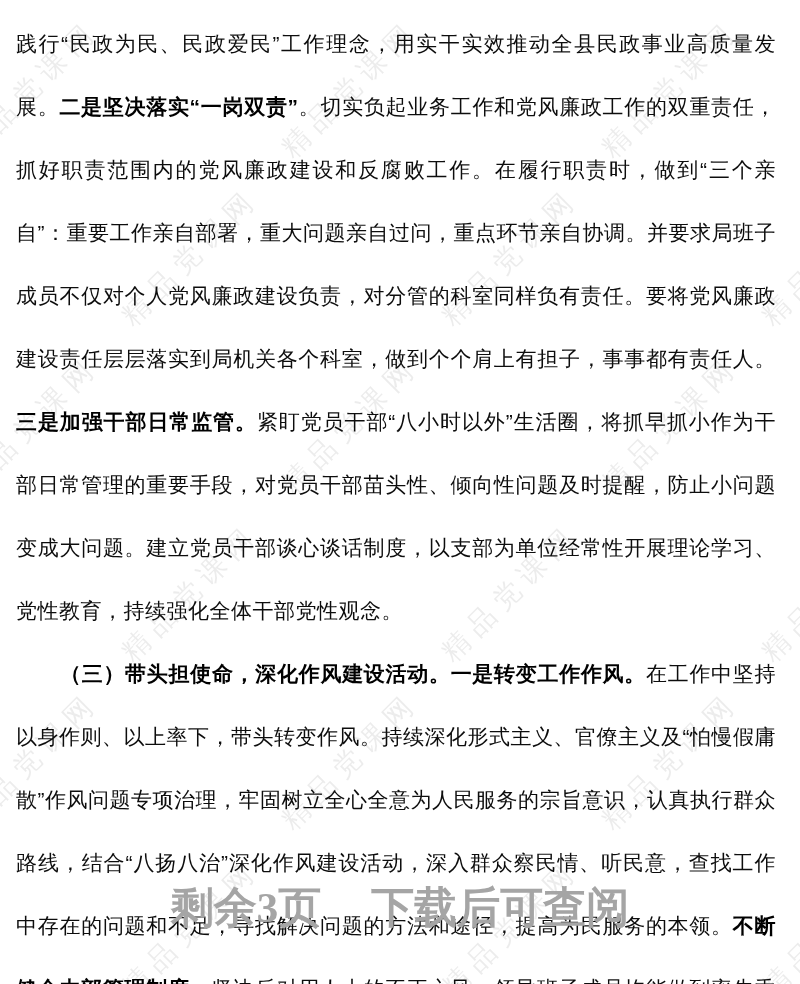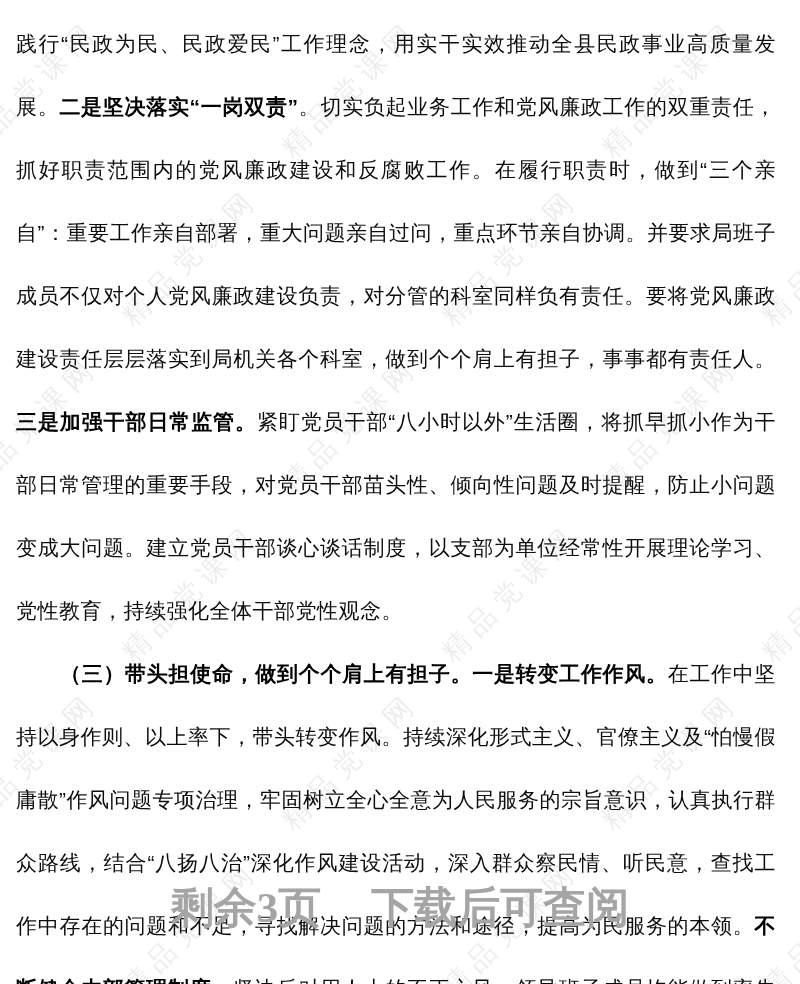--- a/index.html
+++ b/index.html
@@ -90,20 +90,20 @@
       <span class="wm-tile" style="color: rgba(0, 0, 0, 0.075); left: -60px; top: 742px;">精品党课网</span>
       <span class="wm-tile" style="color: rgba(0, 0, 0, 0.075); left: 260px; top: 742px;">精品党课网</span>
       <span class="wm-tile" style="color: rgba(0, 0, 0, 0.075); left: 580px; top: 742px;">精品党课网</span>
       <span class="wm-tile" style="color: rgba(0, 0, 0, 0.075); left: 100px; top: 910px;">精品党课网</span>
       <span class="wm-tile" style="color: rgba(0, 0, 0, 0.075); left: 420px; top: 910px;">精品党课网</span>
       <span class="wm-tile" style="color: rgba(0, 0, 0, 0.075); left: 740px; top: 910px;">精品党课网</span>
     </div>
 
   <div class="content" style="color: rgb(13, 13, 13);">
     <p class="para"><span>践行“民政为民、民政爱民”工作理念，用实干实效推动全县民政事业高质量发展。</span><span class="seg-bold">二是坚决落实“一岗双责”</span><span>。切实负起业务工作和党风廉政工作的双重责任，抓好职责范围内的党风廉政建设和反腐败工作。在履行职责时，做到“三个亲自”：重要工作亲自部署，重大问题亲自过问，重点环节亲自协调。并要求局班子成员不仅对个人党风廉政建设负责，对分管的科室同样负有责任。要将党风廉政建设责任层层落实到局机关各个科室，做到个个肩上有担子，事事都有责任人。</span><span class="seg-bold">三是加强干部日常监管。</span><span>紧盯党员干部“八小时以外”生活圈，将抓早抓小作为干部日常管理的重要手段，对党员干部苗头性、倾向性问题及时提醒，防止小问题变成大问题。建立党员干部谈心谈话制度，以支部为单位经常性开展理论学习、党性教育，持续强化全体干部党性观念。</span></p>
-    <p class="para indent"><span class="seg-bold">（三）带头担使命，做到个个肩上有担子。一是转变工作作风。</span><span>在工作中坚持以身作则、以上率下，带头转变作风。持续深化形式主义、官僚主义及“怕慢假庸散”作风问题专项治理，牢固树立全心全意为人民服务的宗旨意识，认真执行群众路线，结合“八扬八治”深化作风建设活动，深入群众察民情、听民意，查找工作中存在的问题和不足，寻找解决问题的方法和途径，提高为民服务的本领。</span><span class="seg-bold">不断健全内部管理制度。</span><span>坚决反对用人上的不正之风，领导班子成员均能做到率先垂范，廉洁勤政，主动担当，树立了正确选人用人导向，坚持以干取胜、凭实绩用干部，公开、公平、公正选拔干部；不断健全内部管理制度，</span></p>
+    <p class="para indent"><span class="seg-bold">（三）带头担使命，深化作风建设活动。一是转变工作作风。</span><span>在工作中坚持以身作则、以上率下，带头转变作风。持续深化形式主义、官僚主义及“怕慢假庸散”作风问题专项治理，牢固树立全心全意为人民服务的宗旨意识，认真执行群众路线，结合“八扬八治”深化作风建设活动，深入群众察民情、听民意，查找工作中存在的问题和不足，寻找解决问题的方法和途径，提高为民服务的本领。</span><span class="seg-bold">不断健全内部管理制度。</span><span>坚决反对用人上的不正之风，领导班子成员均能做到率先垂范，廉洁勤政，主动担当，树立了正确选人用人导向，坚持以干取胜、凭实绩用干部，公开、公平、公正选拔干部；不断健全内部管理制度，</span></p>
   </div>
 
   <div class="footer-banner" style="color: rgb(165, 165, 165);">
     <span class="remaining-pages">剩余3页</span><span class="download-hint">下载后可查阅</span>
   </div>
 
 </div>
 
 </body></html>

